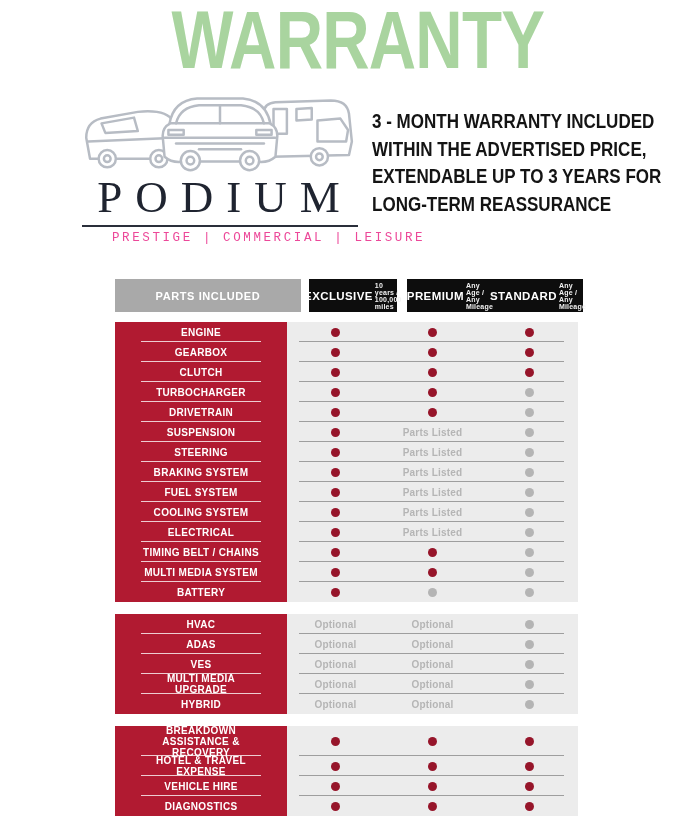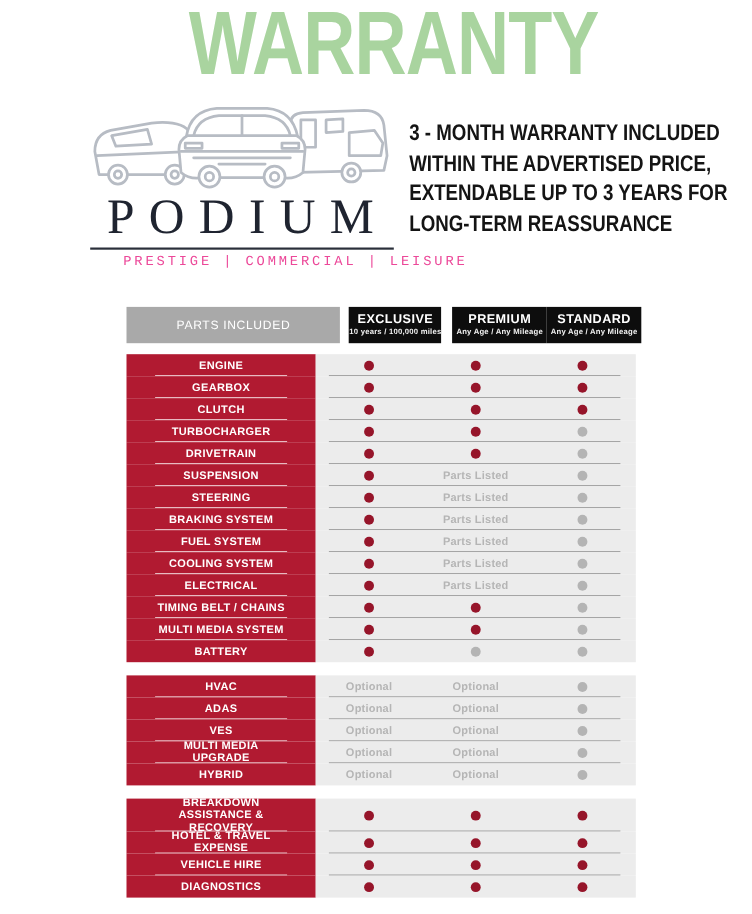--- a/index.html
+++ b/index.html
@@ -35,28 +35,28 @@
     font-size:20.5px;line-height:27.5px;font-weight:bold;color:#141414;
     transform:scaleX(.83);transform-origin:left top;letter-spacing:0;
   }
 
   
   .wtable{position:absolute;left:115px;top:279px;width:468px;}
   .thead{display:flex;height:33px;margin-bottom:10px;}
   .parts-box{
     width:204px;background:var(--gray-header,#a9a9a9);color:#fff;
     display:flex;align-items:center;justify-content:center;
-    font-size:11px;font-weight:normal;letter-spacing:.6px;
+    font-size:11px;font-weight:bold;letter-spacing:.6px;
   }
   .plan-box{
-    background:#0d0d0d;color:#fff;display:flex;flex-direction:column;
+    background:#0d0d0d;color:#fff;display:flex;flex-direction:row;
     align-items:center;justify-content:center;gap:2px;
   }
   .plan-box.p1{width:88px;margin-left:8px;}
-  .plan-box.p2{width:90px;margin-left:10px;text-align:center;}
+  .plan-box.p2{width:90px;margin-left:10px;}
   .plan-box.p3{width:90px;}
   .plan-name{font-size:11.5px;font-weight:bold;letter-spacing:.4px;}
   .plan-sub{font-size:7px;font-weight:bold;letter-spacing:.2px;color:#f2f2f2;}
 
   .group{margin-top:12px;}
   .group:first-child{margin-top:0;}
   .row{display:flex;height:20px;}
   .lab{
     width:172px;background:var(--red,#b11a31);color:#fff;position:relative;
     display:flex;align-items:center;justify-content:center;text-align:center;

